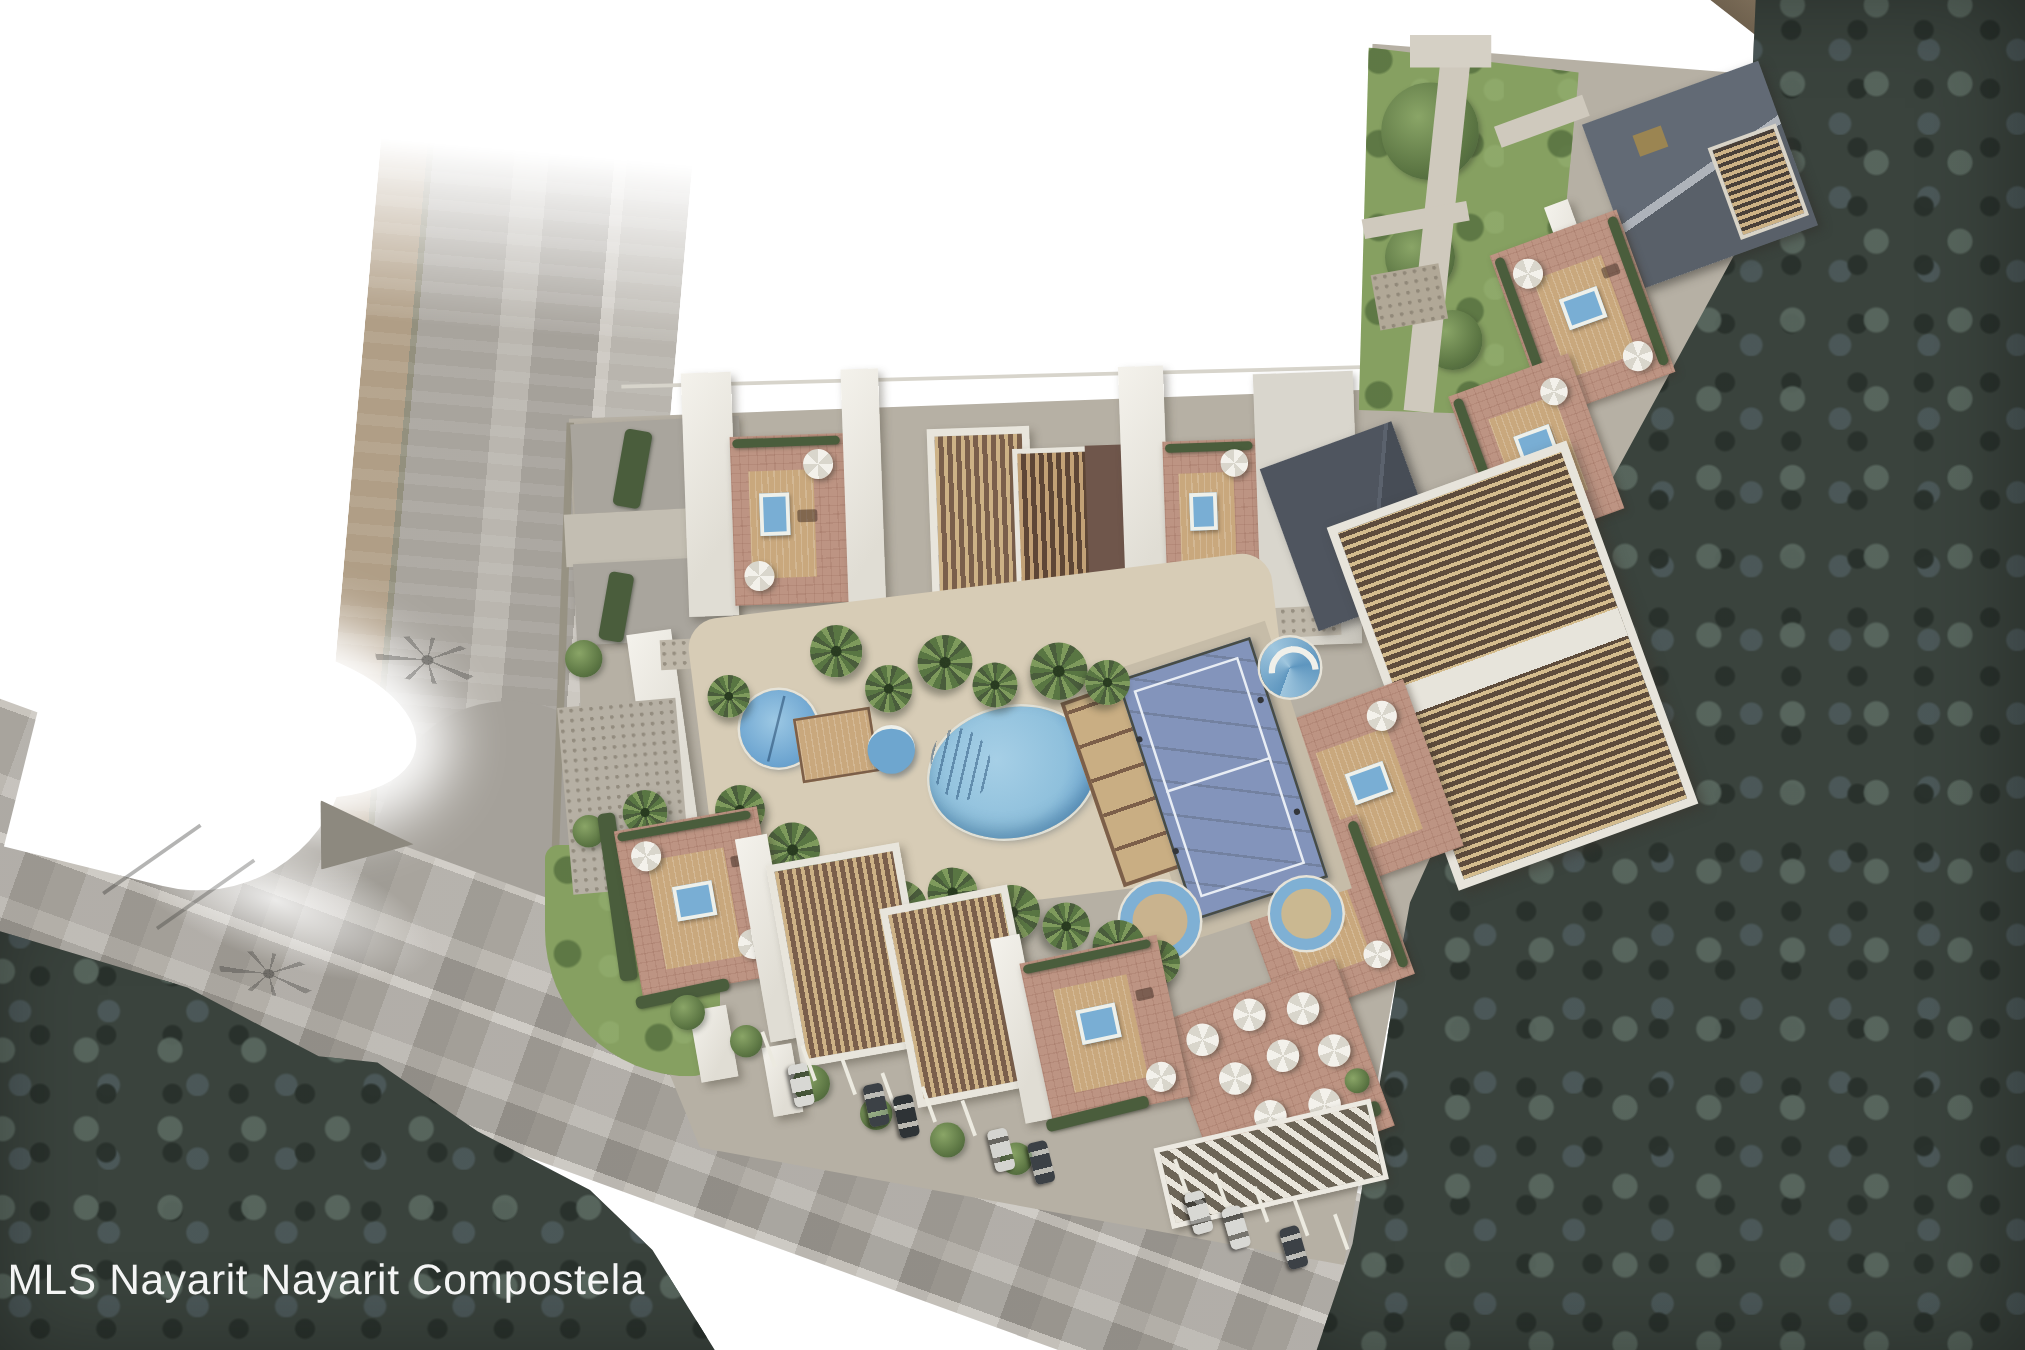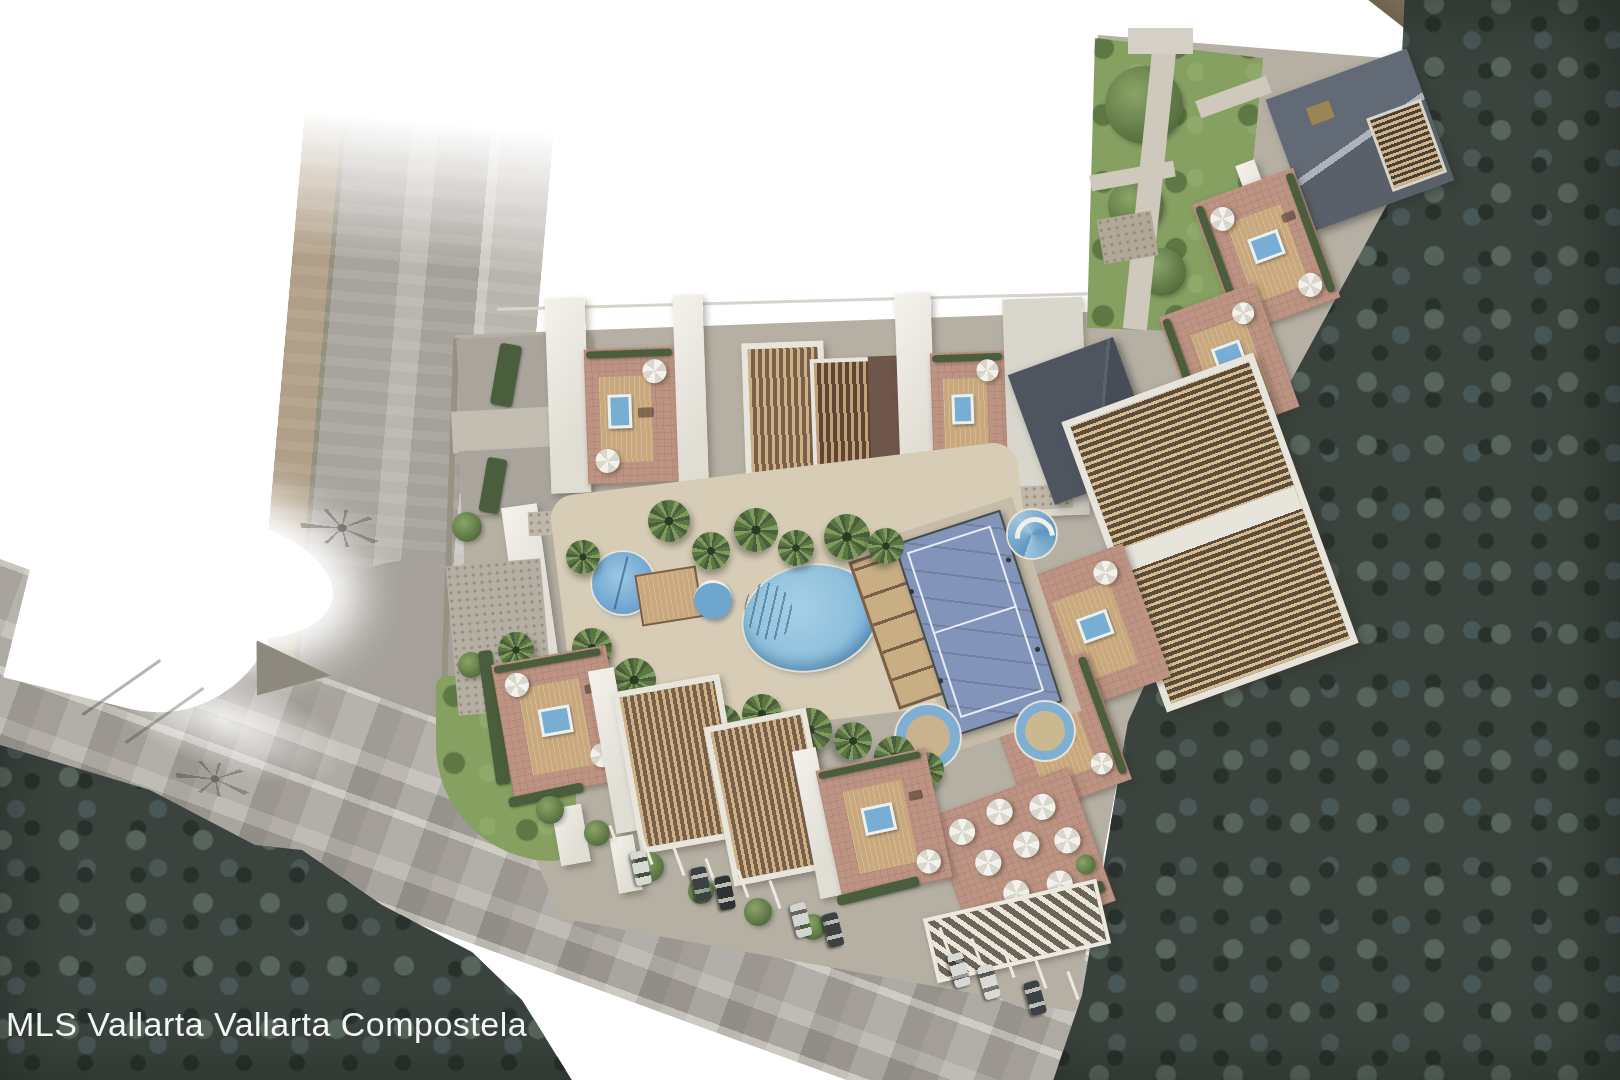--- a/index.html
+++ b/index.html
@@ -315,14 +315,14 @@
 
   <div class="abs car" style="left:624px;top:860px;width:34px;height:16px;transform:rotate(78deg);background:linear-gradient(90deg,#d8d8d4 0 7px,rgba(25,28,30,.55) 7px 11px,#d8d8d4 11px 22px,rgba(25,28,30,.45) 22px 26px,#d8d8d4 26px);"></div>
   <div class="abs car" style="left:684px;top:876px;width:34px;height:16px;transform:rotate(78deg);background:linear-gradient(90deg,#3c4146 0 7px,rgba(200,210,215,.35) 7px 11px,#3c4146 11px 22px,rgba(200,210,215,.3) 22px 26px,#3c4146 26px);"></div>
   <div class="abs car" style="left:708px;top:885px;width:34px;height:16px;transform:rotate(78deg);background:linear-gradient(90deg,#2e3336 0 7px,rgba(200,210,215,.3) 7px 11px,#2e3336 11px 22px,rgba(200,210,215,.25) 22px 26px,#2e3336 26px);"></div>
   <div class="abs car" style="left:784px;top:912px;width:34px;height:16px;transform:rotate(76deg);background:linear-gradient(90deg,#d4d4d0 0 7px,rgba(25,28,30,.5) 7px 11px,#d4d4d0 11px 22px,rgba(25,28,30,.4) 22px 26px,#d4d4d0 26px);"></div>
   <div class="abs car" style="left:816px;top:922px;width:34px;height:16px;transform:rotate(76deg);background:linear-gradient(90deg,#3c4146 0 7px,rgba(200,210,215,.35) 7px 11px,#3c4146 11px 22px,rgba(200,210,215,.3) 22px 26px,#3c4146 26px);"></div>
   <div class="abs car" style="left:942px;top:962px;width:34px;height:16px;transform:rotate(74deg);background:linear-gradient(90deg,#d8d8d4 0 7px,rgba(25,28,30,.5) 7px 11px,#d8d8d4 11px 22px,rgba(25,28,30,.4) 22px 26px,#d8d8d4 26px);"></div>
   <div class="abs car" style="left:972px;top:974px;width:34px;height:16px;transform:rotate(74deg);background:linear-gradient(90deg,#d8d8d4 0 7px,rgba(25,28,30,.5) 7px 11px,#d8d8d4 11px 22px,rgba(25,28,30,.4) 22px 26px,#d8d8d4 26px);"></div>
   <div class="abs car" style="left:1018px;top:990px;width:34px;height:16px;transform:rotate(74deg);background:linear-gradient(90deg,#3c4146 0 7px,rgba(200,210,215,.35) 7px 11px,#3c4146 11px 22px,rgba(200,210,215,.3) 22px 26px,#3c4146 26px);"></div>
 
-  <div id="watermark" class="abs" style="left:6px;top:1005px;">MLS Vallarta Vallarta Compostela</div>
+  <div id="watermark" class="abs" style="left:6px;top:1005px;">MLS Nayarit Nayarit Compostela</div>
 </div>
 
 </body></html>

